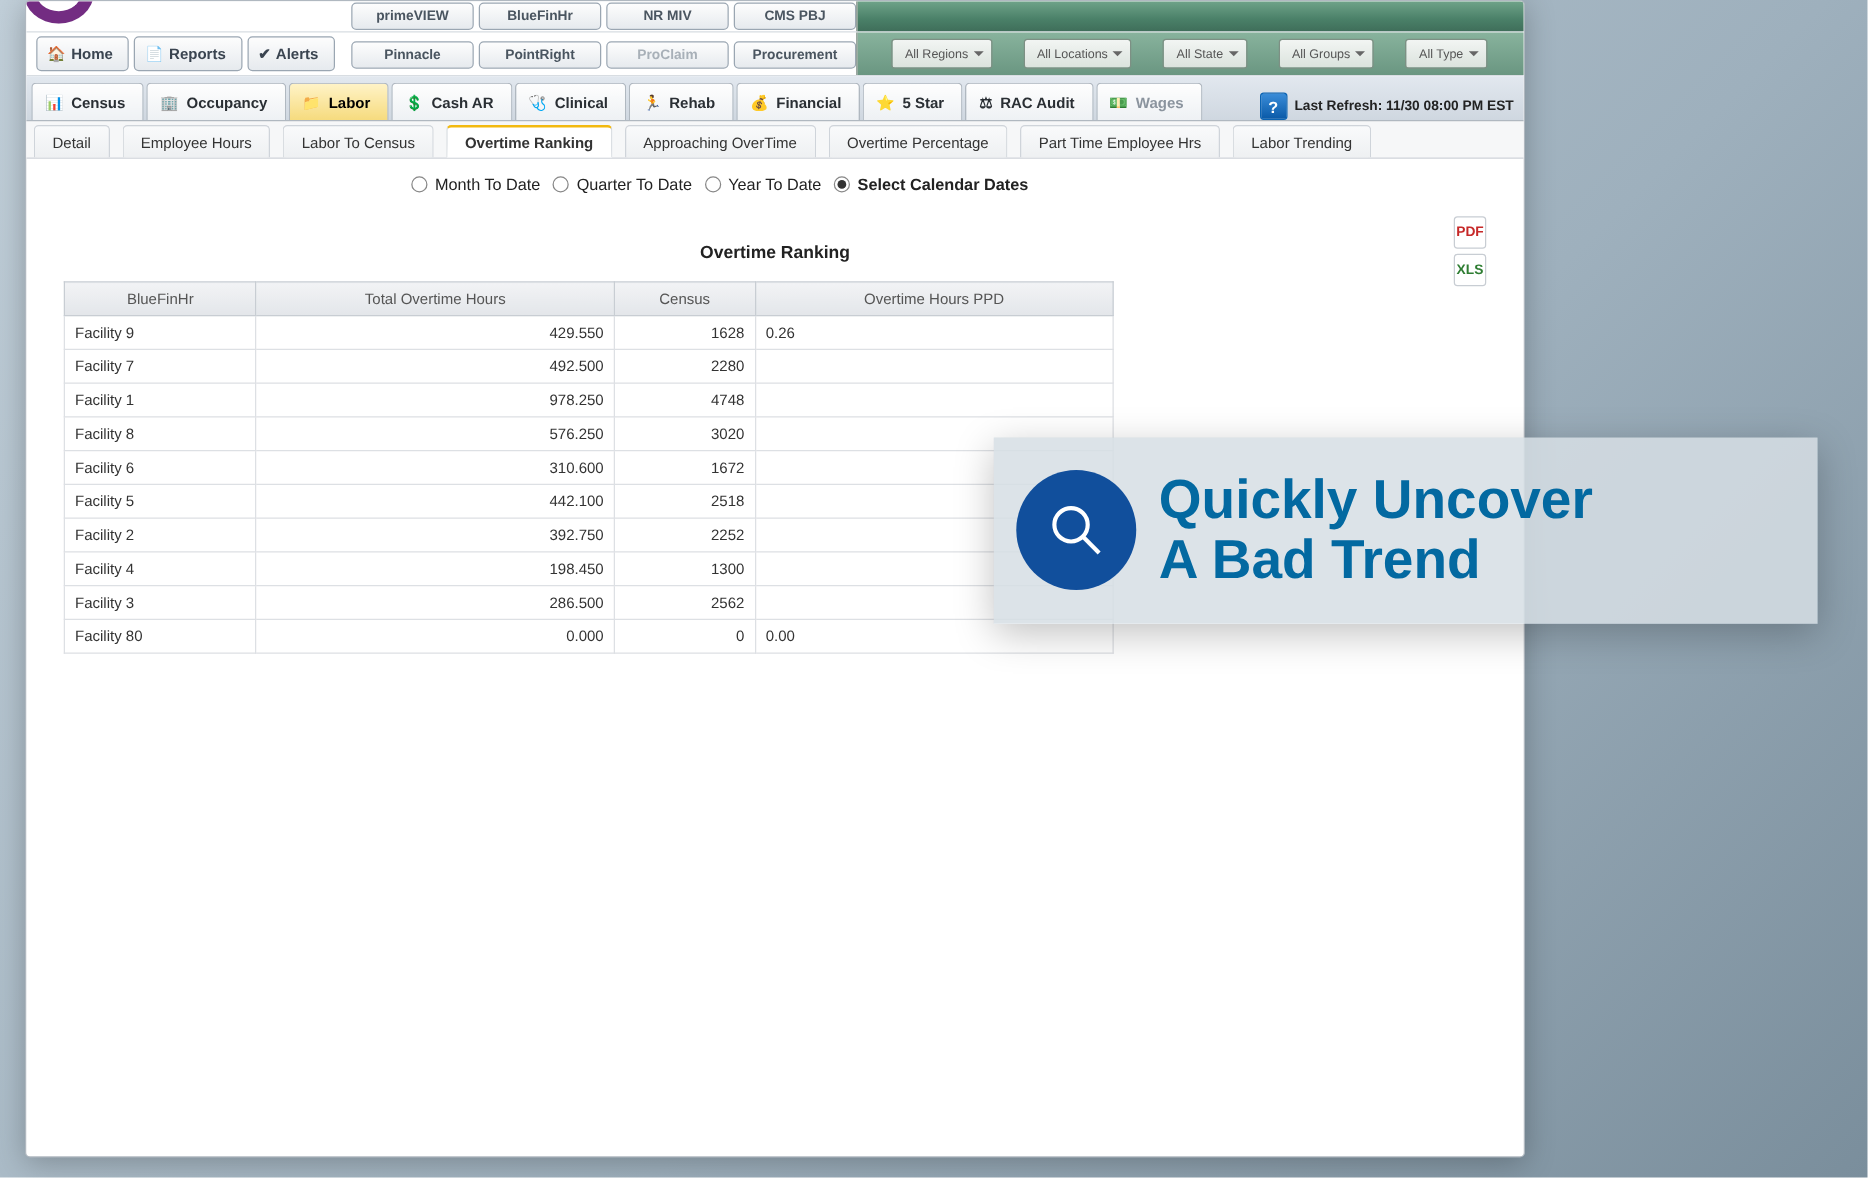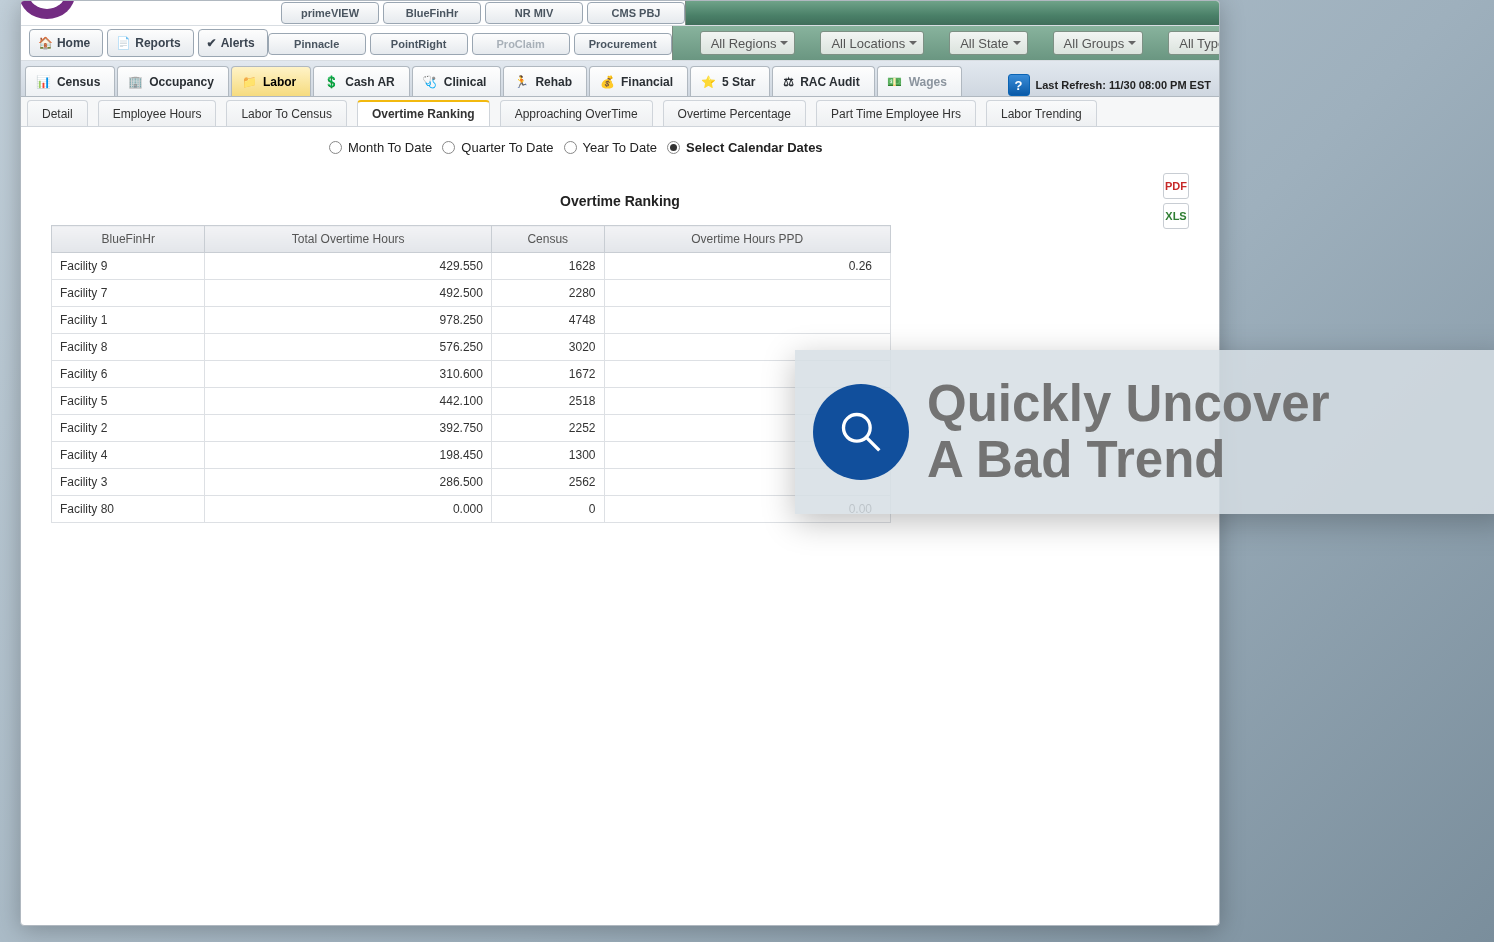--- a/index.html
+++ b/index.html
@@ -109,21 +109,21 @@
     align-items: center;
     padding-left: 8px;
     border-left: 1px solid #7a8a80;
   }
   .filter {
     height: 24px;
     padding: 0 18px 0 10px;
     border: 1px solid #7d9084;
     border-radius: 3px;
     background: linear-gradient(#f2f5f3, #dbe3dd);
-    font-size: 13px;
+    font-size: 10px;
     color: #555;
     display: flex; align-items: center;
     cursor: pointer;
     position: relative;
     white-space: nowrap;
     margin-left: 19px;
   }
   .filter::after {
     content: "";
     position: absolute;
@@ -287,21 +287,21 @@
     color: #555;
     text-align: center;
   }
   table.data td {
     border: 1px solid #dde0e4;
     padding: 5px 8px;
     height: 27px;
   }
   table.data td.left { text-align: left; }
   table.data td.right { text-align: right; }
-  table.data td.rightfar { text-align: right; padding-right: 18px;}
+  table.data td.rightfar { padding-right: 18px;}
   .col-fac { width: 150px; }
   .col-ot  { width: 280px; }
   .col-cen { width: 110px; }
   .col-ppd { width: 280px; }
 
   
   .callout {
     position: absolute;
     top: 350px;
     left: 795px;
@@ -313,23 +313,23 @@
     box-shadow: 0 8px 30px rgba(0,0,0,0.25);
   }
   .callout .mag {
     width: 96px; height: 96px;
     background: #114f9c;
     border-radius: 50%;
     display:flex;align-items:center;justify-content:center;
   }
   .callout .mag svg { width: 50px; height: 50px; stroke:#fff; stroke-width:4; fill:none; }
   .callout .text {
-    font-size: 51px;
+    font-size: 44px;
     font-weight: 800;
-    color: #737373;
+    color: #0369a1;
     line-height: 1.1;
     white-space: nowrap;
   }
   .icon-emoji { font-size: 12px; line-height:1; }
 </style>
 </head>
 <body>
 
 <div class="app">
 

